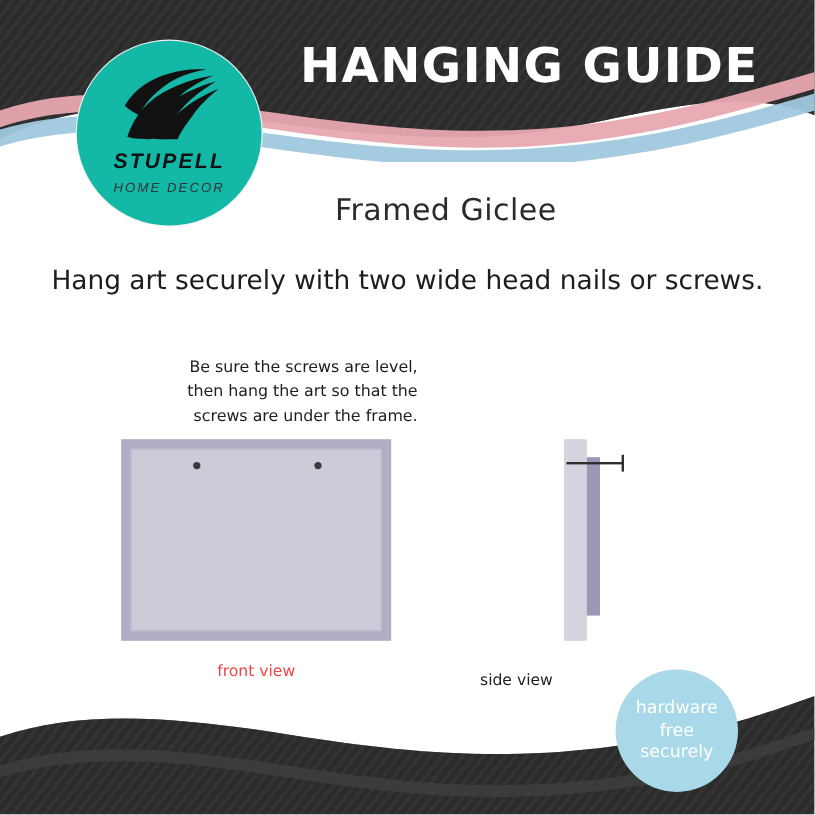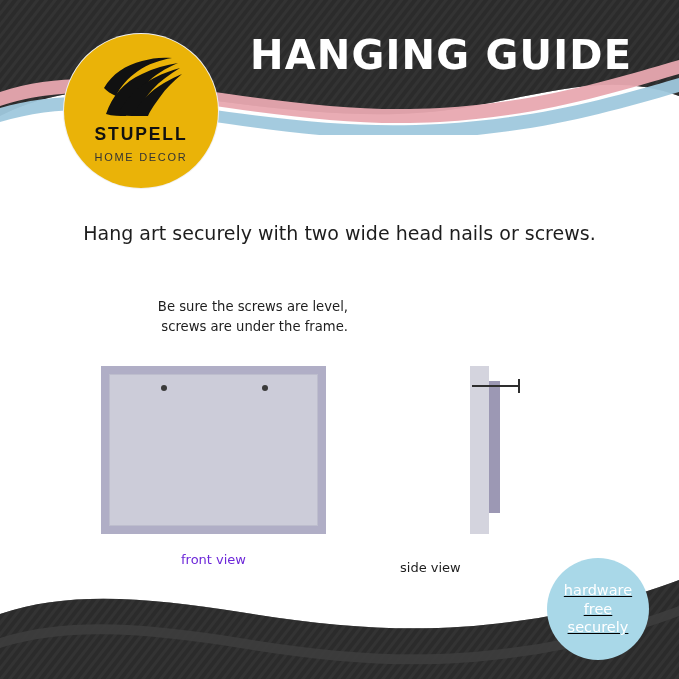--- a/index.html
+++ b/index.html
@@ -30,27 +30,28 @@
     width: 679px; height: 115px;
     overflow: hidden;
   }
 
   
   .logo-circle {
     position: absolute;
     left: 64px; top: 34px;
     width: 154px; height: 154px;
     border-radius: 50%;
-    background: #eab308;
+    background: #14b8a6;
     box-shadow: 0 0 0 1px #f0f0f0;
     z-index: 6;
     display: flex;
     flex-direction: column;
     align-items: center;
     justify-content: flex-start;
+    font-style: italic;
   }
   .logo-mark {
     margin-top: 22px;
     width: 86px; height: 62px;
   }
   .logo-name {
     margin-top: 6px;
     font-size: 17.5px;
     letter-spacing: 1.9px;
     font-weight: 700;
@@ -89,21 +90,21 @@
     font-family: "DejaVu Sans", sans-serif;
     font-weight: 400;
   }
   .subtitle span { position: relative; left: 32px; }
 
   .instruction {
     position: absolute;
     left: 0; top: 222px;
     width: 679px;
     text-align: center;
-    font-size: 19px;
+    font-size: 22px;
     color: #1d1d1d;
     font-family: "DejaVu Sans", sans-serif;
   }
 
   
   .cap-left {
     position: absolute;
     left: 82px; top: 297px;
     width: 266px;
     text-align: right;
@@ -145,21 +146,21 @@
   }
   .screw.s1 { left: 60px; top: 19px; }
   .screw.s2 { left: 161px; top: 19px; }
 
   .label-front {
     position: absolute;
     left: 101px; top: 552px;
     width: 225px;
     text-align: center;
     font-size: 13px;
-    color: #6d28d9;
+    color: #ef4444;
     font-family: "DejaVu Sans", sans-serif;
   }
 
   
   .side-outer {
     position: absolute;
     left: 470px; top: 366px;
     width: 19px; height: 168px;
     background: #d4d4de;
   }
@@ -187,30 +188,29 @@
     width: 175px;
     text-align: left;
     font-size: 13px;
     color: #1d1d1d;
     font-family: "DejaVu Sans", sans-serif;
   }
 
   
   .badge {
     position: absolute;
-    left: 547px; top: 558px;
+    left: 513px; top: 558px;
     width: 102px; height: 102px;
     border-radius: 50%;
     background: #a9d8e8;
     z-index: 9;
     display: flex;
     align-items: center;
     justify-content: center;
     text-align: center;
-    text-decoration: underline;
   }
   .badge-text {
     font-size: 14.5px;
     line-height: 1.28;
     color: #ffffff;
     font-family: "DejaVu Sans", sans-serif;
     font-weight: 400;
   }
 </style>
 </head>
@@ -246,25 +246,29 @@
       <path d="M20,58 C28,42 40,30 56,22 C66,17 74,14 82,12 C72,18 62,25 54,34 C46,43 41,52 38,60 C32,60 26,60 20,58 Z" fill="#111"></path>
       <path d="M34,60 C42,46 52,35 66,27 C73,23 79,20 84,18 C76,25 68,32 62,41 C56,49 52,55 50,60 Z" fill="#111"></path>
       <path d="M6,32 C14,18 28,9 44,5 C54,2 64,1 74,2 C62,4 50,8 40,15 C30,22 22,31 18,40 C13,38 9,35 6,32 Z" fill="#111"></path>
     </svg>
     <div class="logo-name">STUPELL</div>
     <div class="logo-sub">HOME DECOR</div>
   </div>
 
   <div class="header-title">HANGING GUIDE</div>
 
+  <div class="subtitle">
+    <span>Framed Giclee</span>
+  </div>
 
   <div class="instruction">Hang art securely with two wide head nails or screws.</div>
 
   <div class="cap-left">
     <div>Be sure the screws are level,</div>
+    <div>then hang the art so that the</div>
     <div>screws are under the frame.</div>
   </div>
 
 
   <div class="front-frame">
     <div class="front-mat"></div>
     <div class="screw s1"></div>
     <div class="screw s2"></div>
   </div>
   <div class="label-front">front view</div>

